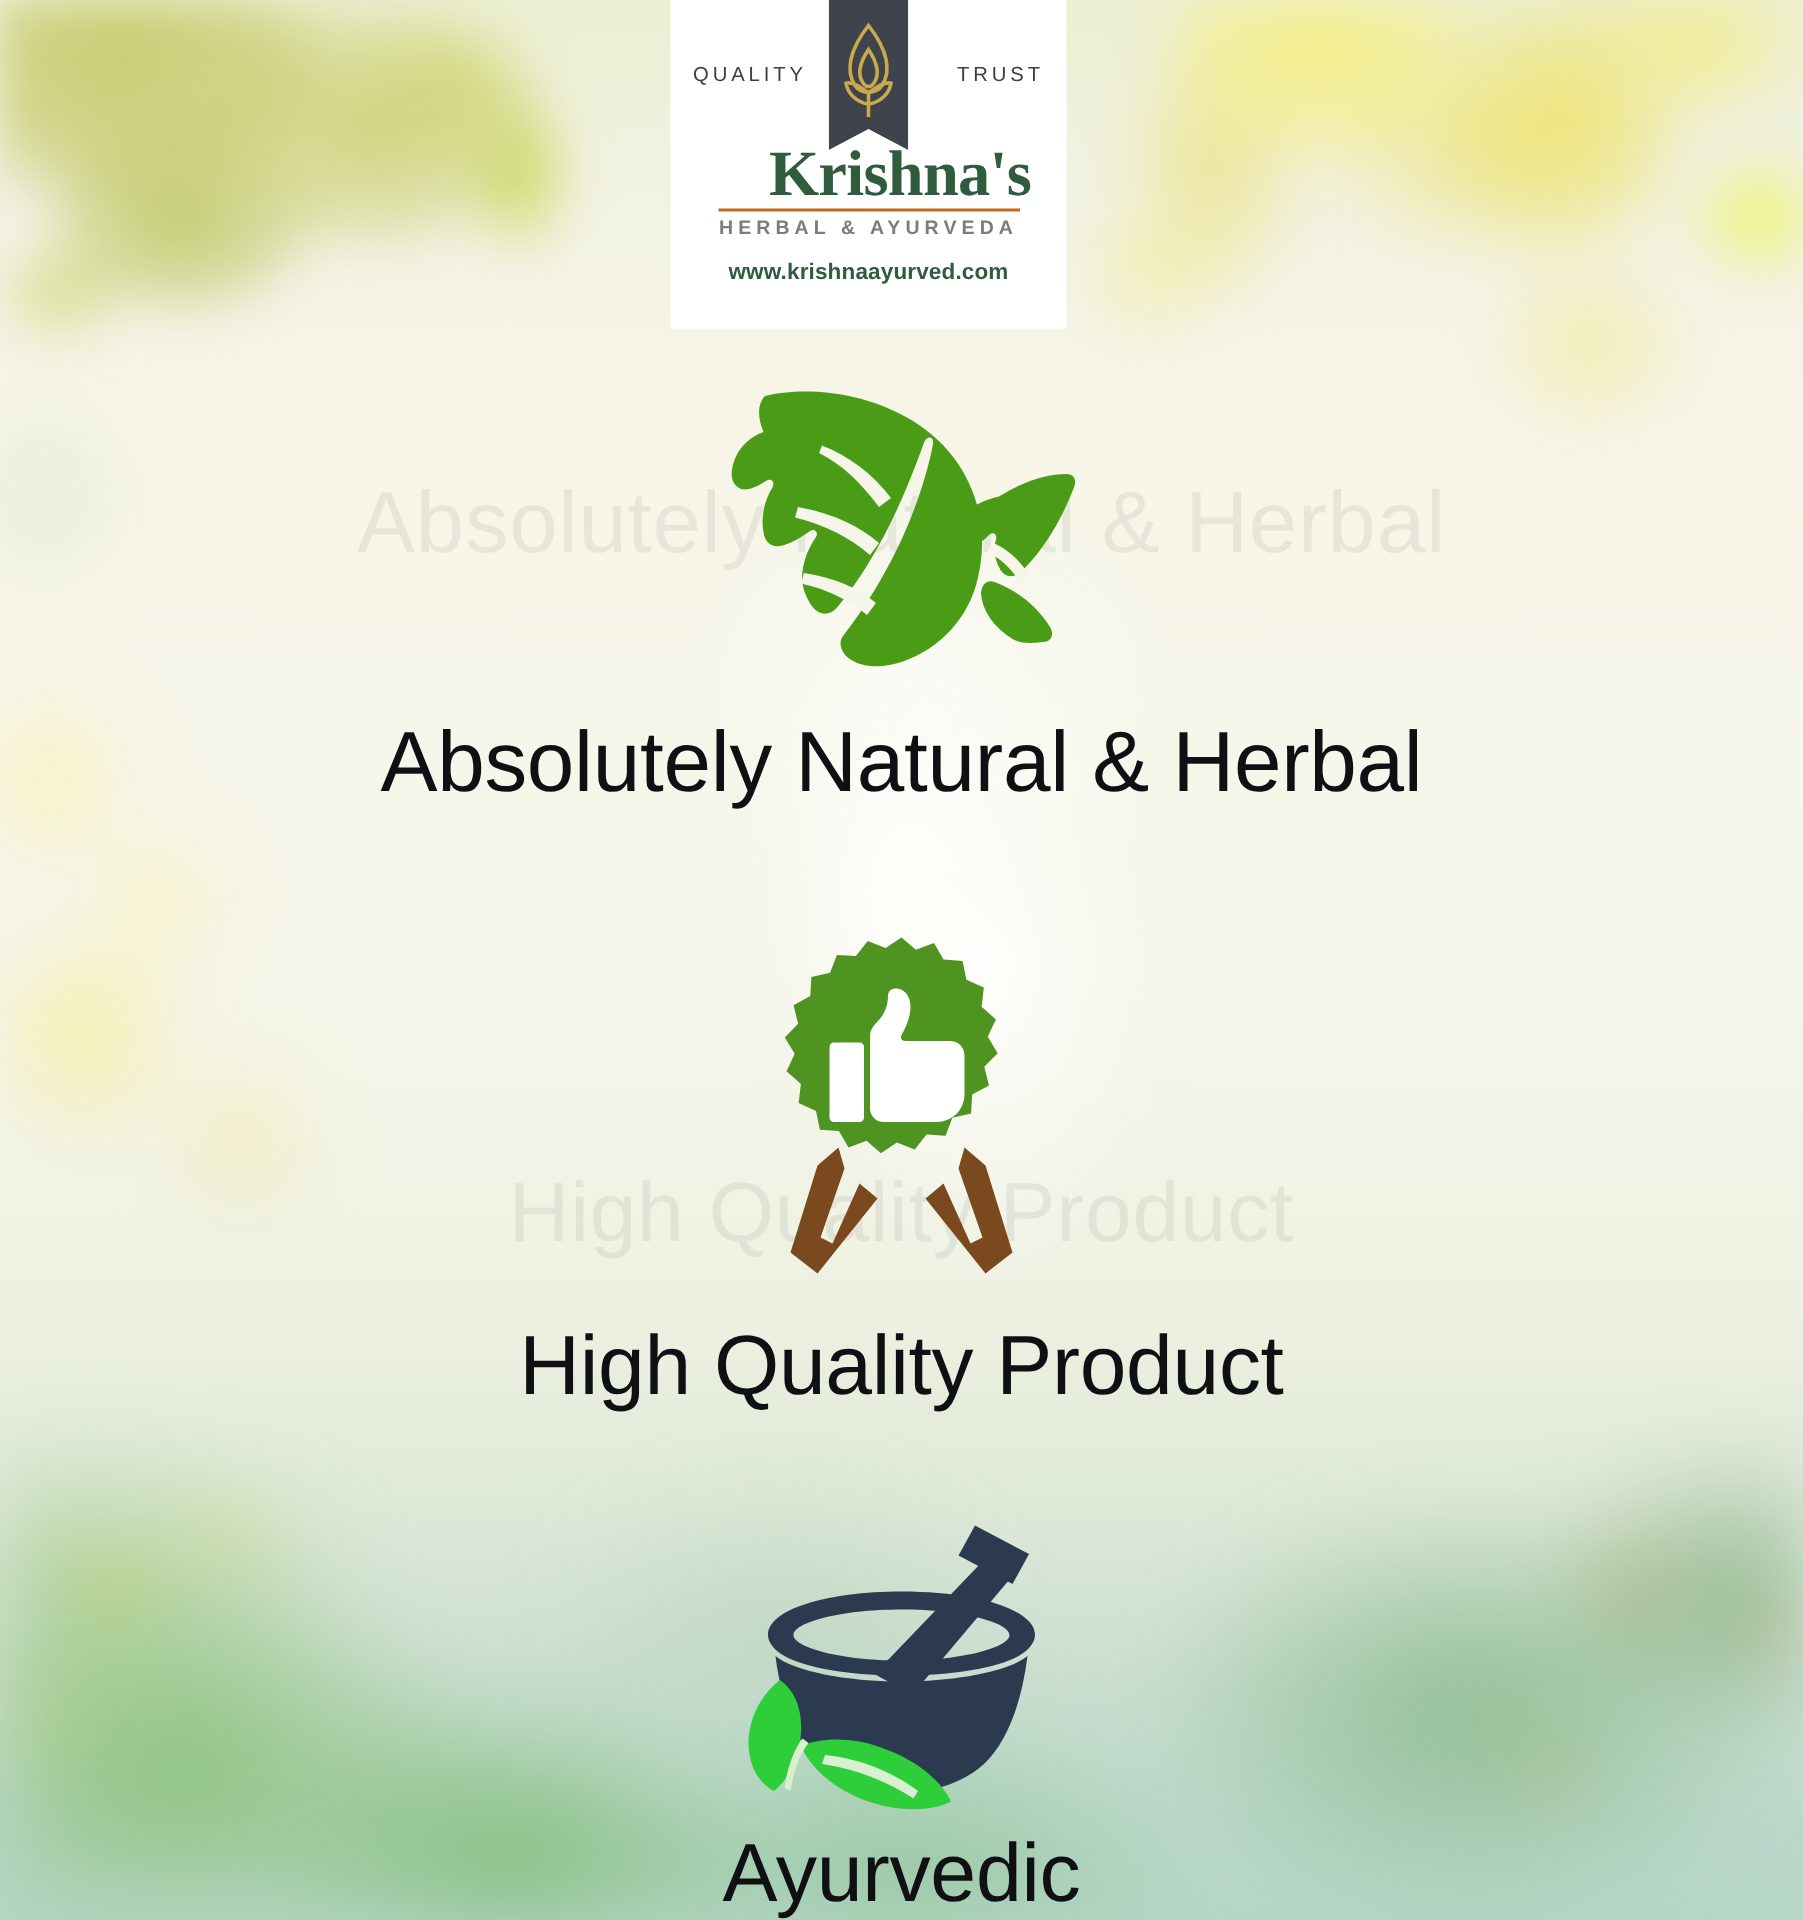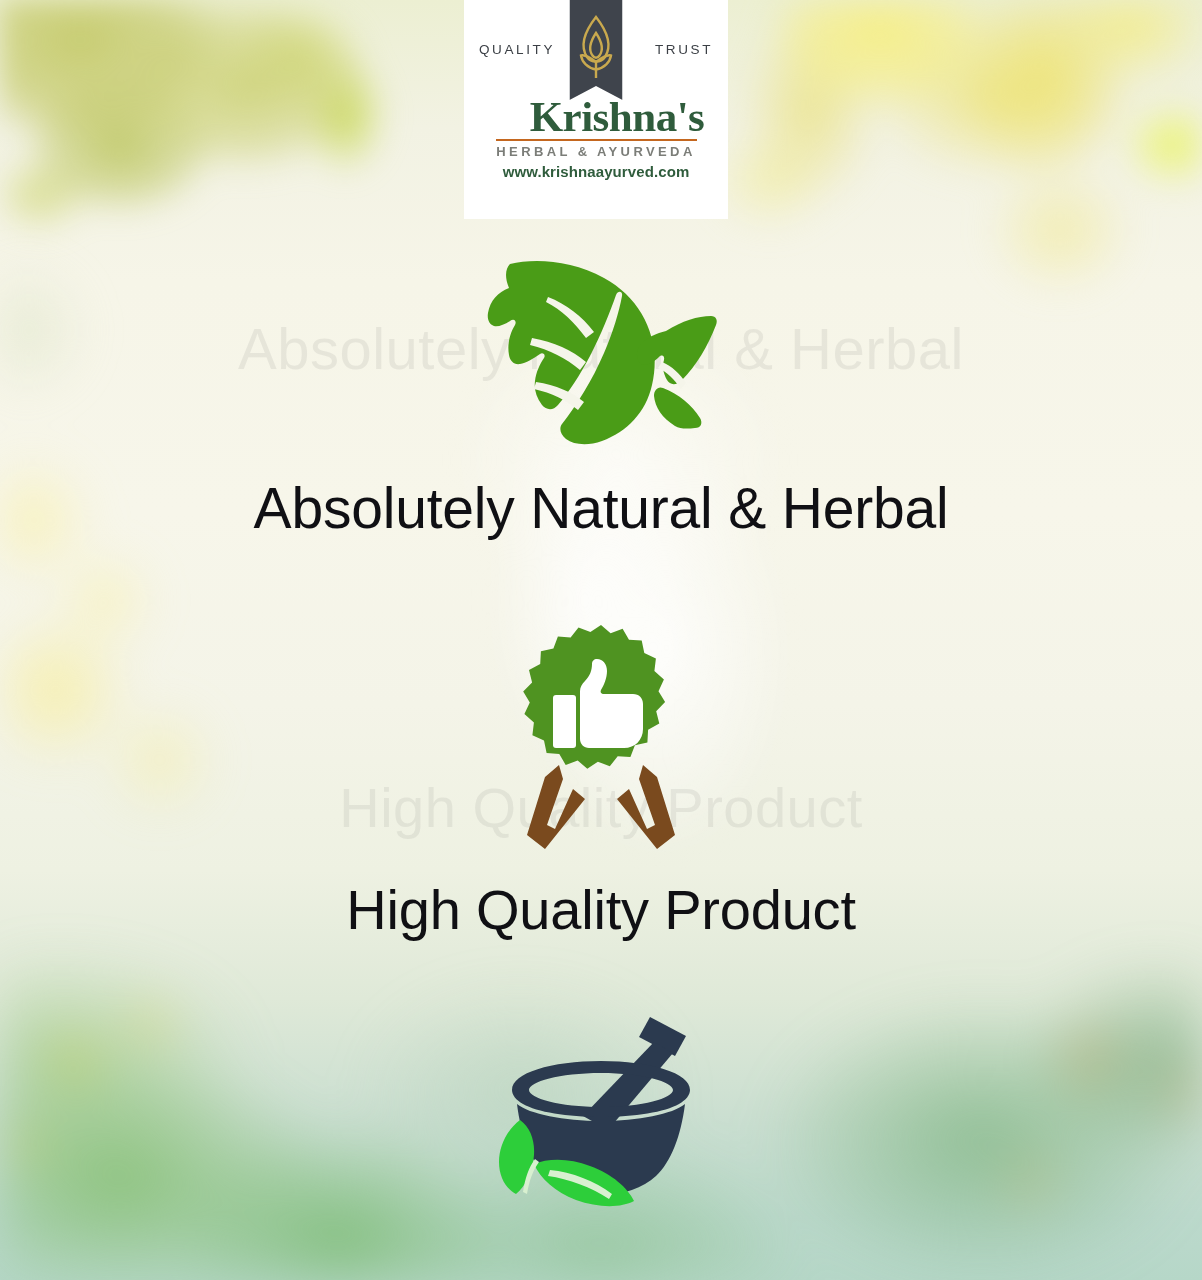--- a/index.html
+++ b/index.html
@@ -121,21 +121,21 @@
     white-space: nowrap;
     pointer-events: none;
     letter-spacing: 0.5px;
   }
   .ghost-1 { top: 315px; font-size: 58px; }
   .ghost-2 { top: 775px; font-size: 56px; }
 
   
   .logo-card {
     position: absolute;
-    left: 464px;
+    left: 447px;
     top: 0;
     width: 264px;
     height: 219px;
     background: #ffffff;
     box-sizing: border-box;
     text-align: center;
   }
 
   .qt-row {
     position: relative;
@@ -185,21 +185,21 @@
     letter-spacing: 3.4px;
     color: #7b7d78;
     font-weight: 700;
   }
   .brand-url {
     font-family: "Liberation Sans", sans-serif;
     font-size: 15px;
     font-weight: 700;
     letter-spacing: 0.1px;
     color: #2f5c3c;
-    margin-top: 4px;
+    margin-top: 14px;
   }
 
   
   .features {
     position: absolute;
     left: 0;
     top: 250px;
     width: 100%;
   }
   .feature {
@@ -405,16 +405,17 @@
             <path d="M44 152
                      c14 -6 36 -6 56 2
                      c22 8 38 22 44 35
                      c-13 7 -36 7 -58 -1
                      c-21 -8 -36 -22 -42 -36 Z"></path>
             <path d="M60 158 c22 2 45 11 62 24 l-3 5 c-18 -12 -40 -20 -61 -23 Z" fill="#d8f0d0"></path>
             <path d="M33 180 c2 -14 6 -25 12 -33 l4 3 c-6 8 -10 19 -12 32 Z" fill="#d8f0d0"></path>
           </g>
         </svg>
       </span>
+      <div class="feature-label">Ayurvedic</div>
     </div>
 
   </div>
 </div>
 
 </body></html>

